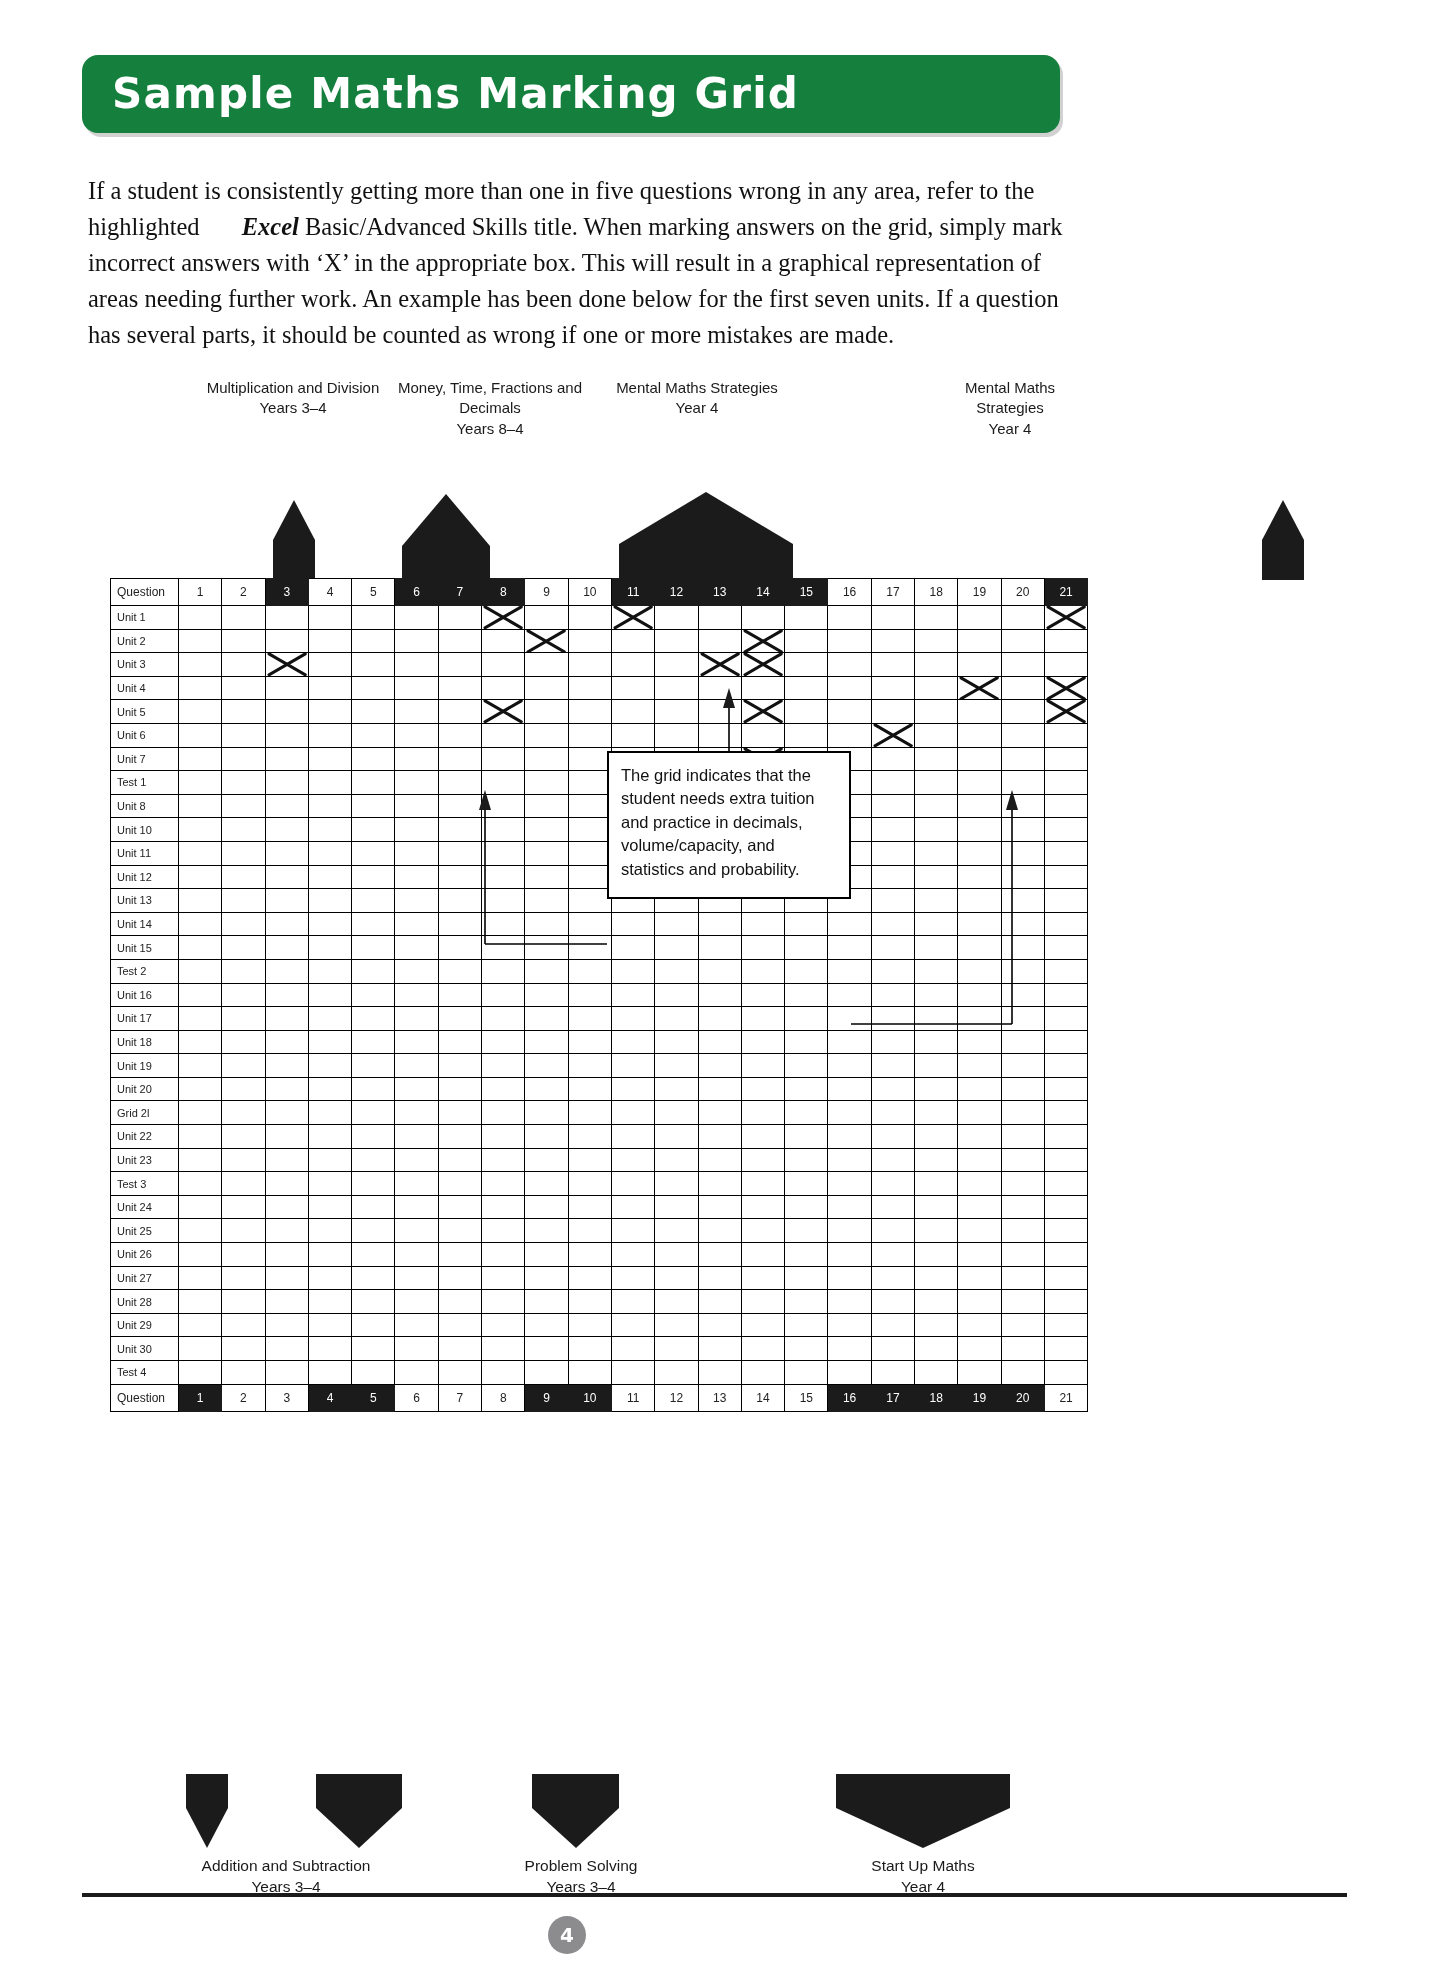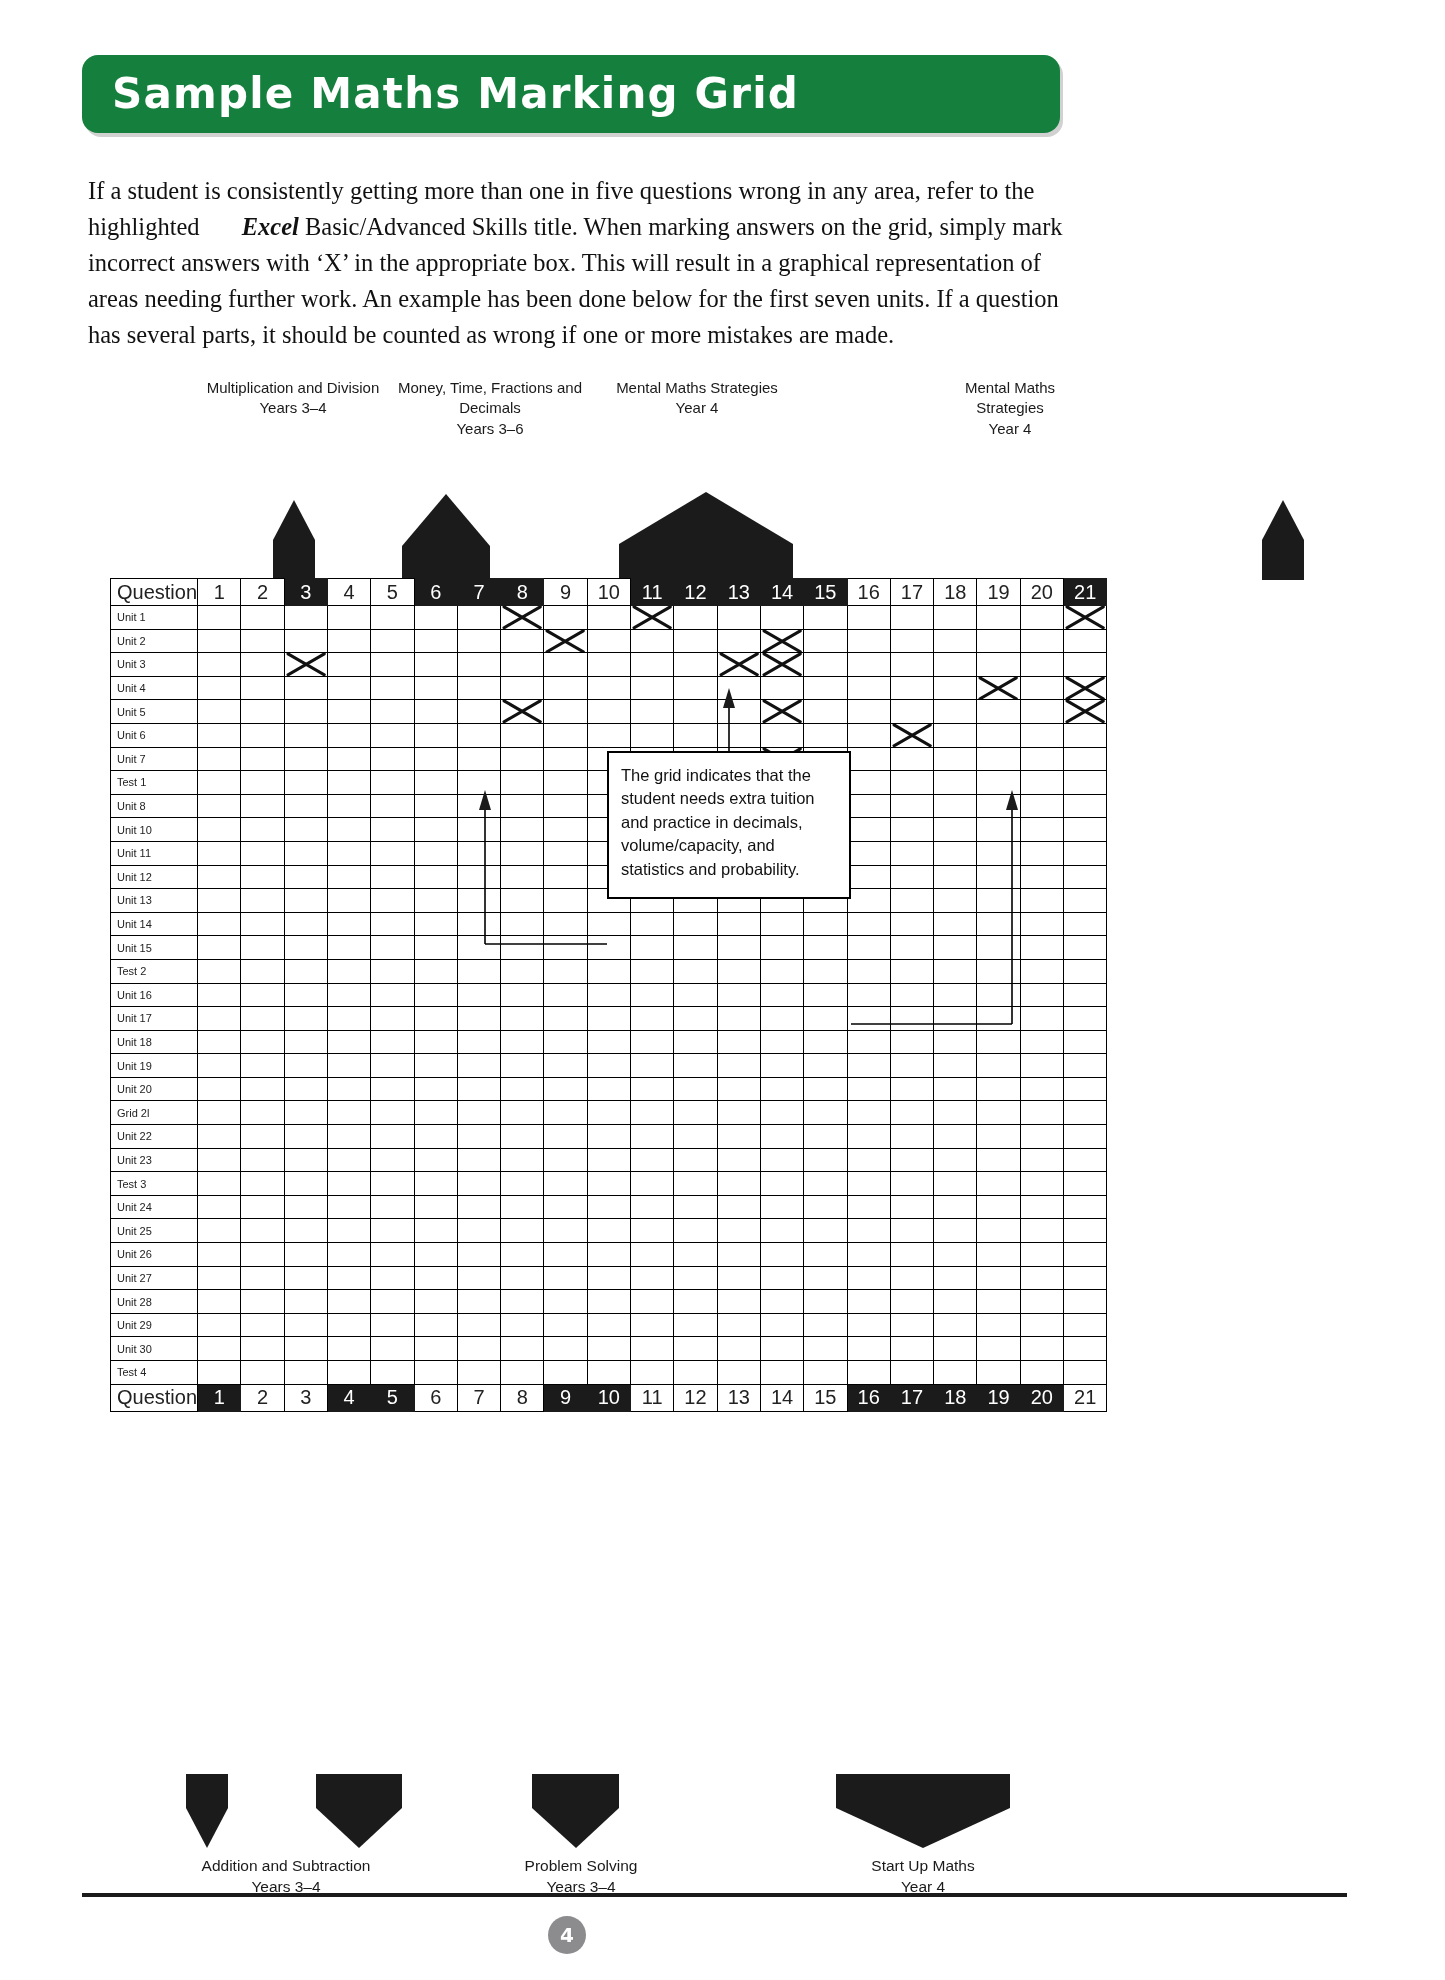--- a/index.html
+++ b/index.html
@@ -60,21 +60,21 @@
     position:relative;
   }
   table.grid td.rowlabel{
     width:68px;
     text-align:left;
     padding-left:6px;
     font-size:11px;
     white-space:nowrap;
   }
   table.grid td.q{ width:43.3px; }
-  table.grid tr.hdr td{ height:27px; font-size:20px;}
+  table.grid tr.hdr td{ height:27px; font-size:12px;}
   table.grid tr.hdr td.hl{ background:#1b1b1b;color:#ffffff;border-color:#1b1b1b;}
   
   .xmark{
     position:absolute;left:0;top:0;width:100%;height:100%;
     pointer-events:none;
   }
   .xmark svg{display:block;width:100%;height:100%;}
   
   .toplabel{
     position:absolute;
@@ -126,21 +126,21 @@
   <div class="title-text">Sample Maths Marking Grid</div>
 </div>
 
 <p class="intro"><span>If a student is consistently getting more than </span><b>one in five</b><span> questions wrong in any area, refer to the highlighted </span><span class="excel">Excel</span><b> Basic/Advanced Skills</b><span> title. When marking answers on the grid, simply mark incorrect answers with ‘X’ in the appropriate box. This will result in a graphical representation of areas needing further work. An example has been done below for the first seven units. If a question has several parts, it should be counted as wrong if one or more mistakes are made.</span></p>
 
 <div id="grid-area">
 
   <div class="toplabel" style="left:198px;top:378px;width:190px;">Multiplication and Division
 Years 3–4</div>
   <div class="toplabel" style="left:380px;top:378px;width:220px;">Money, Time, Fractions and Decimals
-Years 3–6</div>
+Years 8–4</div>
   <div class="toplabel" style="left:612px;top:378px;width:170px;">Mental Maths Strategies
 Year 4</div>
   <div class="toplabel" style="left:960px;top:378px;width:100px;">Mental Maths
 Strategies
 Year 4</div>
 
   <svg class="pointer" style="left:110px;top:436px;width:1240px;height:144px;" viewBox="0 0 1240 144">
 
     <polygon points="163,144 163,104 184,64 205,104 205,144" fill="#1b1b1b"></polygon>
 

